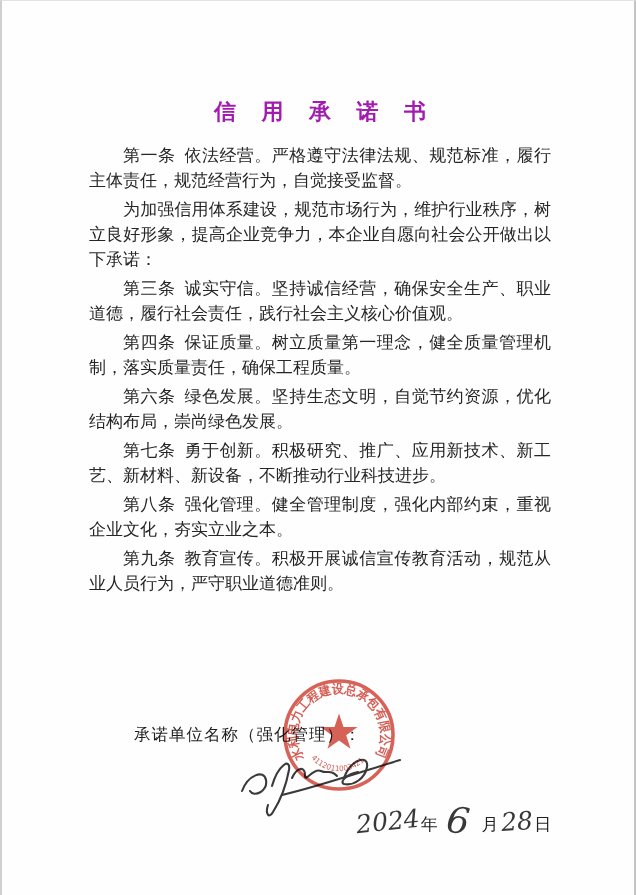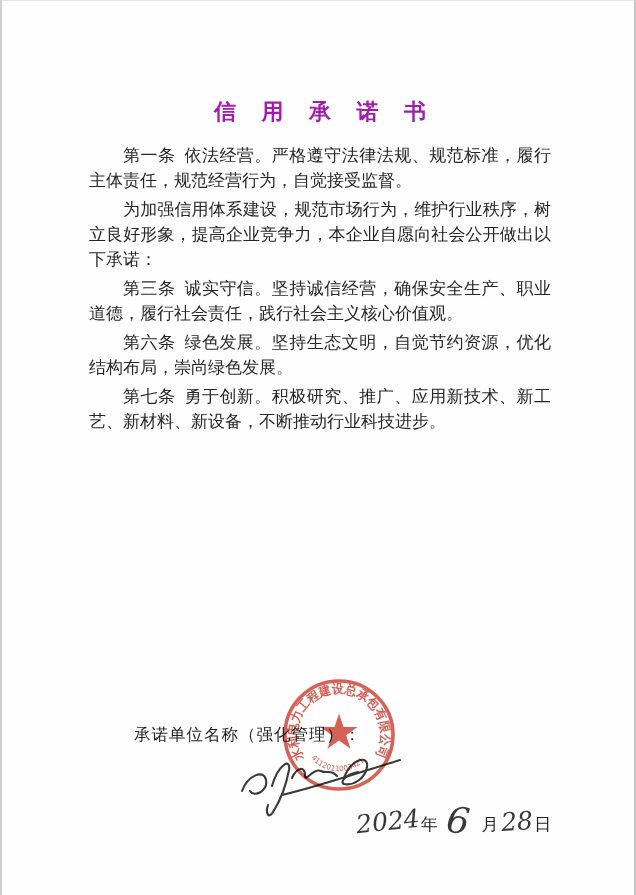--- a/index.html
+++ b/index.html
@@ -61,22 +61,25 @@
 
 <div class="page">
 
   <div class="doc">
     <div class="title">信 用 承 诺 书</div>
 
     <p class="para"><span class="art-label">第一条</span><span>依法经营。严格遵守法律法规、规范标准，履行主体责任，规范经营行为，自觉接受监督。</span></p>
 
     <p class="para">为加强信用体系建设，规范市场行为，维护行业秩序，树立良好形象，提高企业竞争力，本企业自愿向社会公开做出以下承诺：</p>
     <p class="para"><span class="art-label">第三条</span><span>诚实守信。坚持诚信经营，确保安全生产、职业道德，履行社会责任，践行社会主义核心价值观。</span></p>
+    <p class="para"><span class="art-label">第四条</span><span>保证质量。树立质量第一理念，健全质量管理机制，落实质量责任，确保工程质量。</span></p>
     <p class="para"><span class="art-label">第六条</span><span>绿色发展。坚持生态文明，自觉节约资源，优化结构布局，崇尚绿色发展。</span></p>
     <p class="para"><span class="art-label">第七条</span><span>勇于创新。积极研究、推广、应用新技术、新工艺、新材料、新设备，不断推动行业科技进步。</span></p>
+    <p class="para"><span class="art-label">第八条</span><span>强化管理。健全管理制度，强化内部约束，重视企业文化，夯实立业之本。</span></p>
+    <p class="para"><span class="art-label">第九条</span><span>教育宣传。积极开展诚信宣传教育活动，规范从业人员行为，严守职业道德准则。</span></p>
   </div>
 
   <div class="footer-label unit-label">承诺单位名称（强化管理）：</div>
 
   <svg class="signature-svg" width="300" height="80" viewBox="0 0 300 80">
     <g fill="none" stroke="#3a3a3a" stroke-width="2.1" stroke-linecap="round">
       <path d="M110,50 C116,34 132,28 134,39 C136,50 122,57 118,50"></path>
       <path d="M140,45 C146,24 159,16 157,29 C154,45 148,60 141,71 C137,78 133,73 136,64"></path>
       <path d="M160,37 C165,26 173,25 173,34 C173,43 181,26 189,30 C195,33 199,28 205,35"></path>
       <path d="M212,37 C219,18 237,13 235,26 C233,38 221,45 212,43 C207,41 215,33 226,31"></path>

